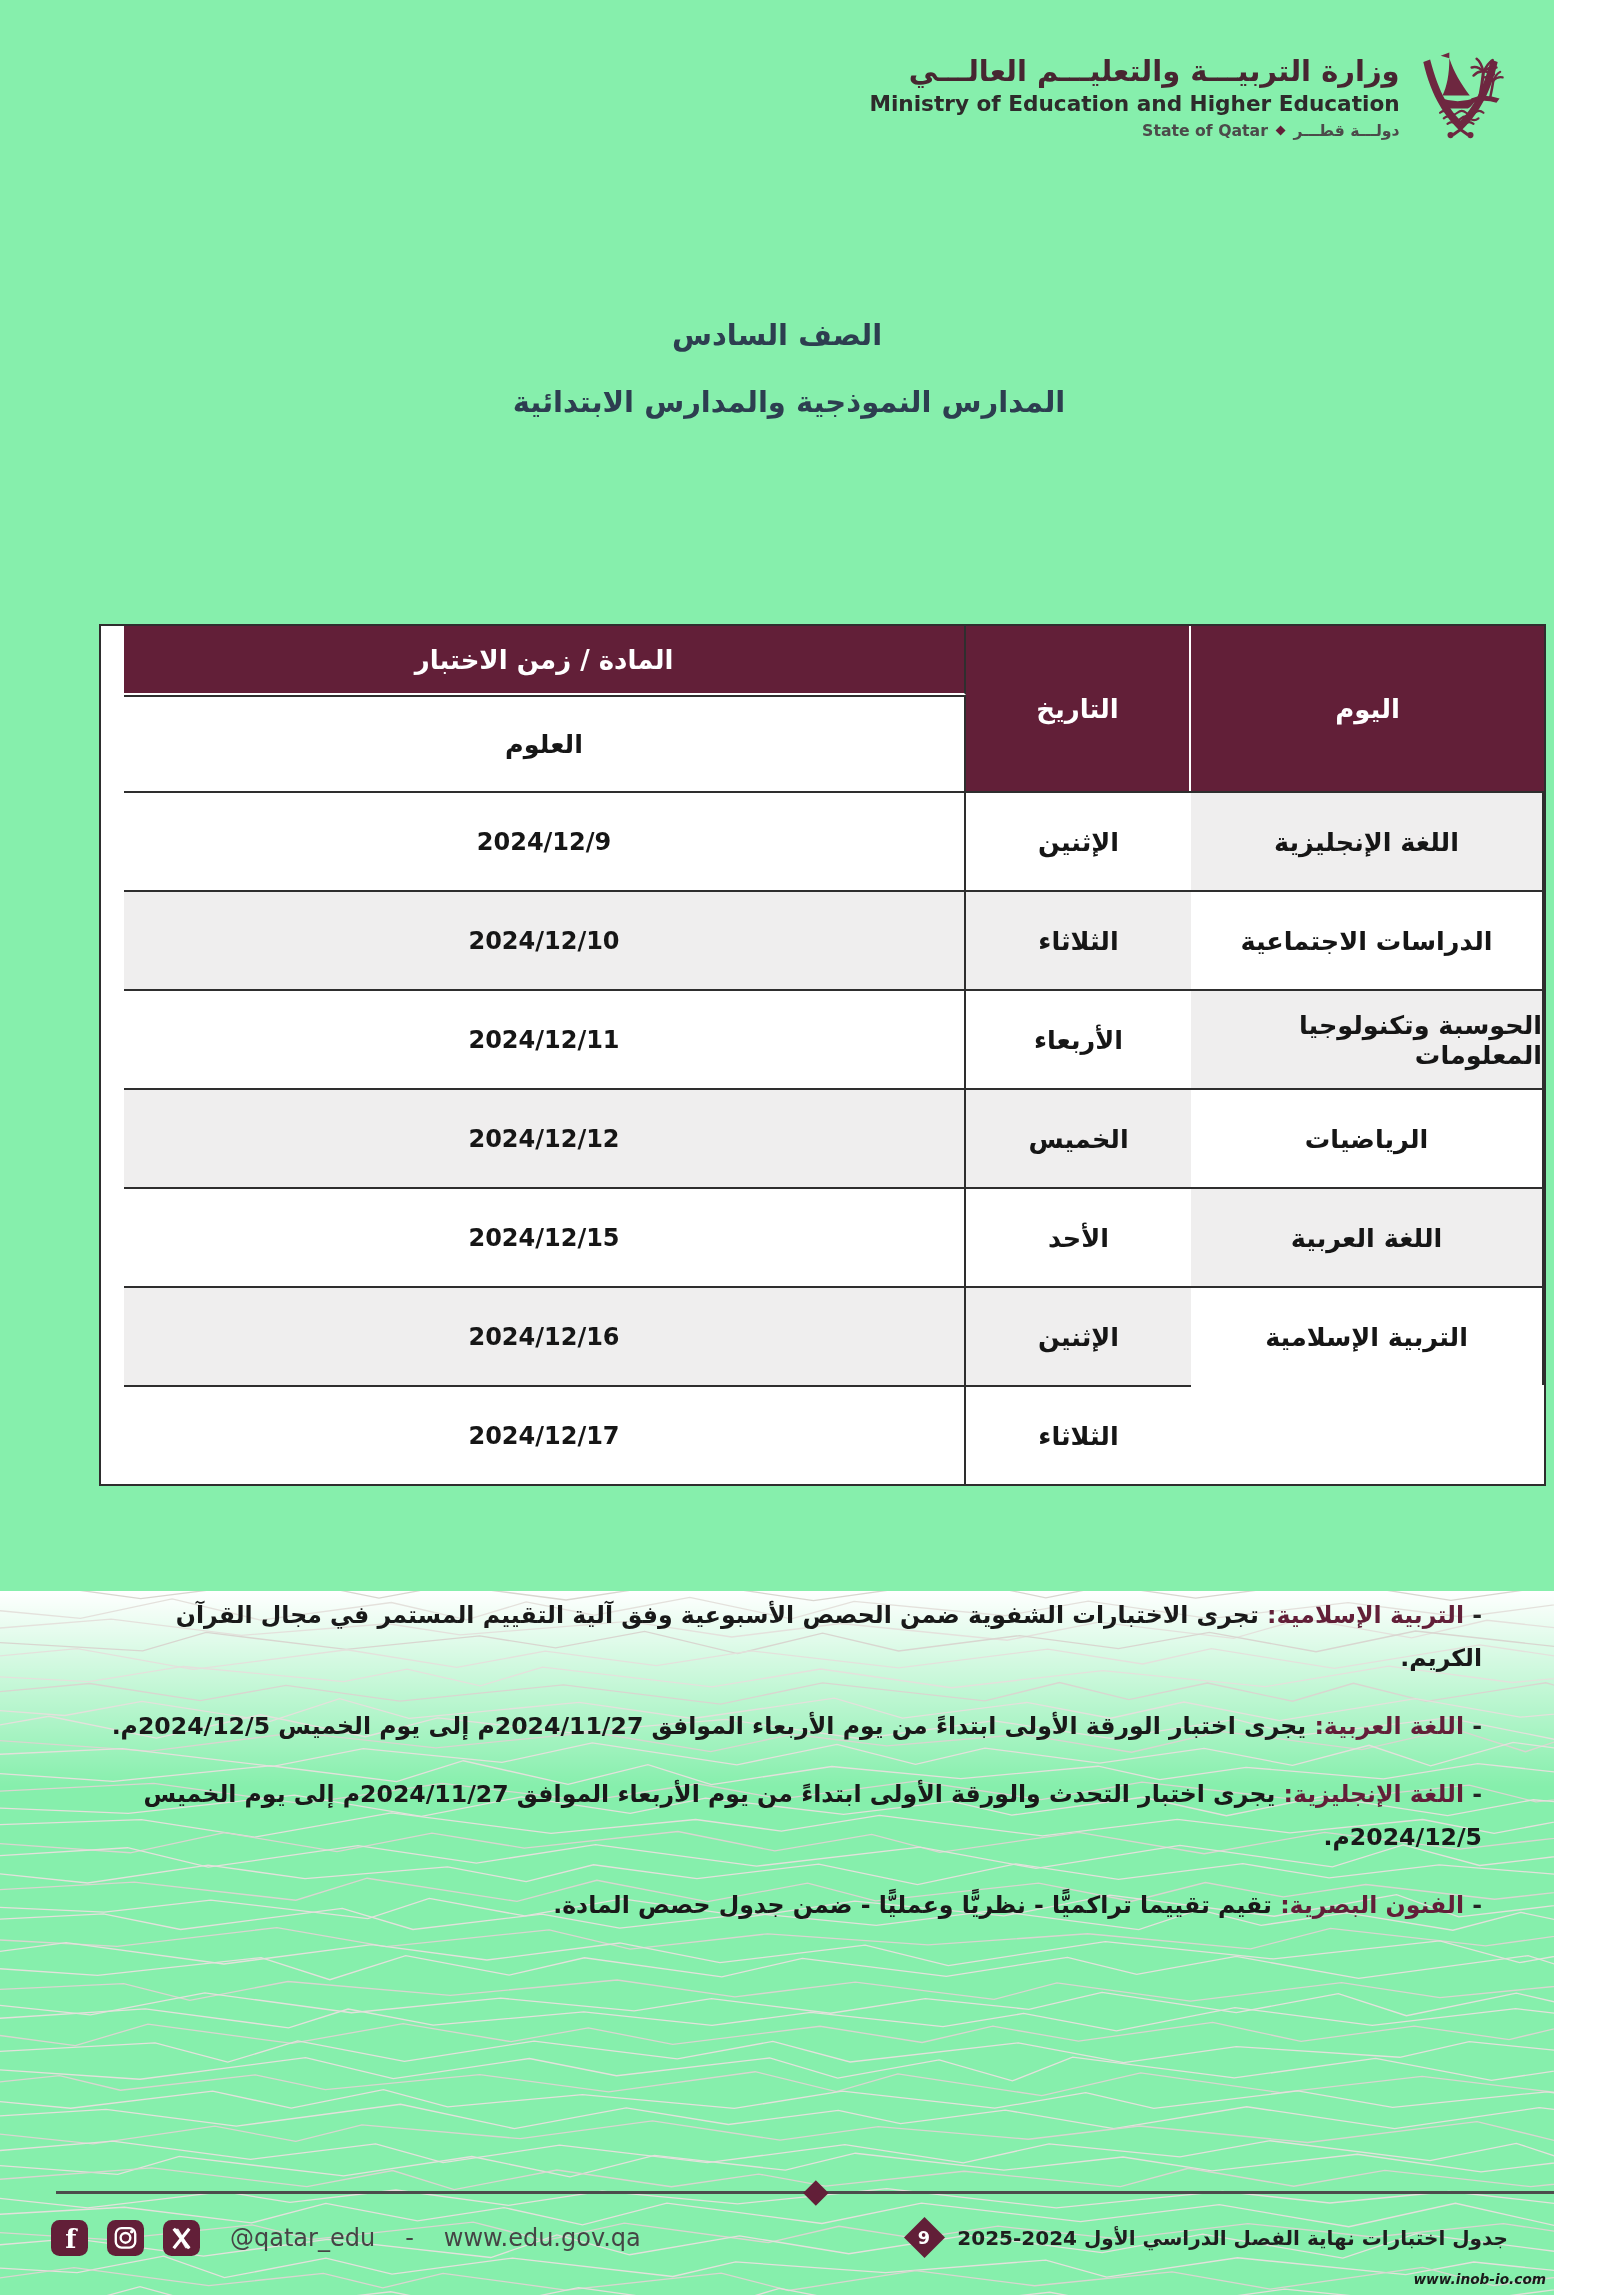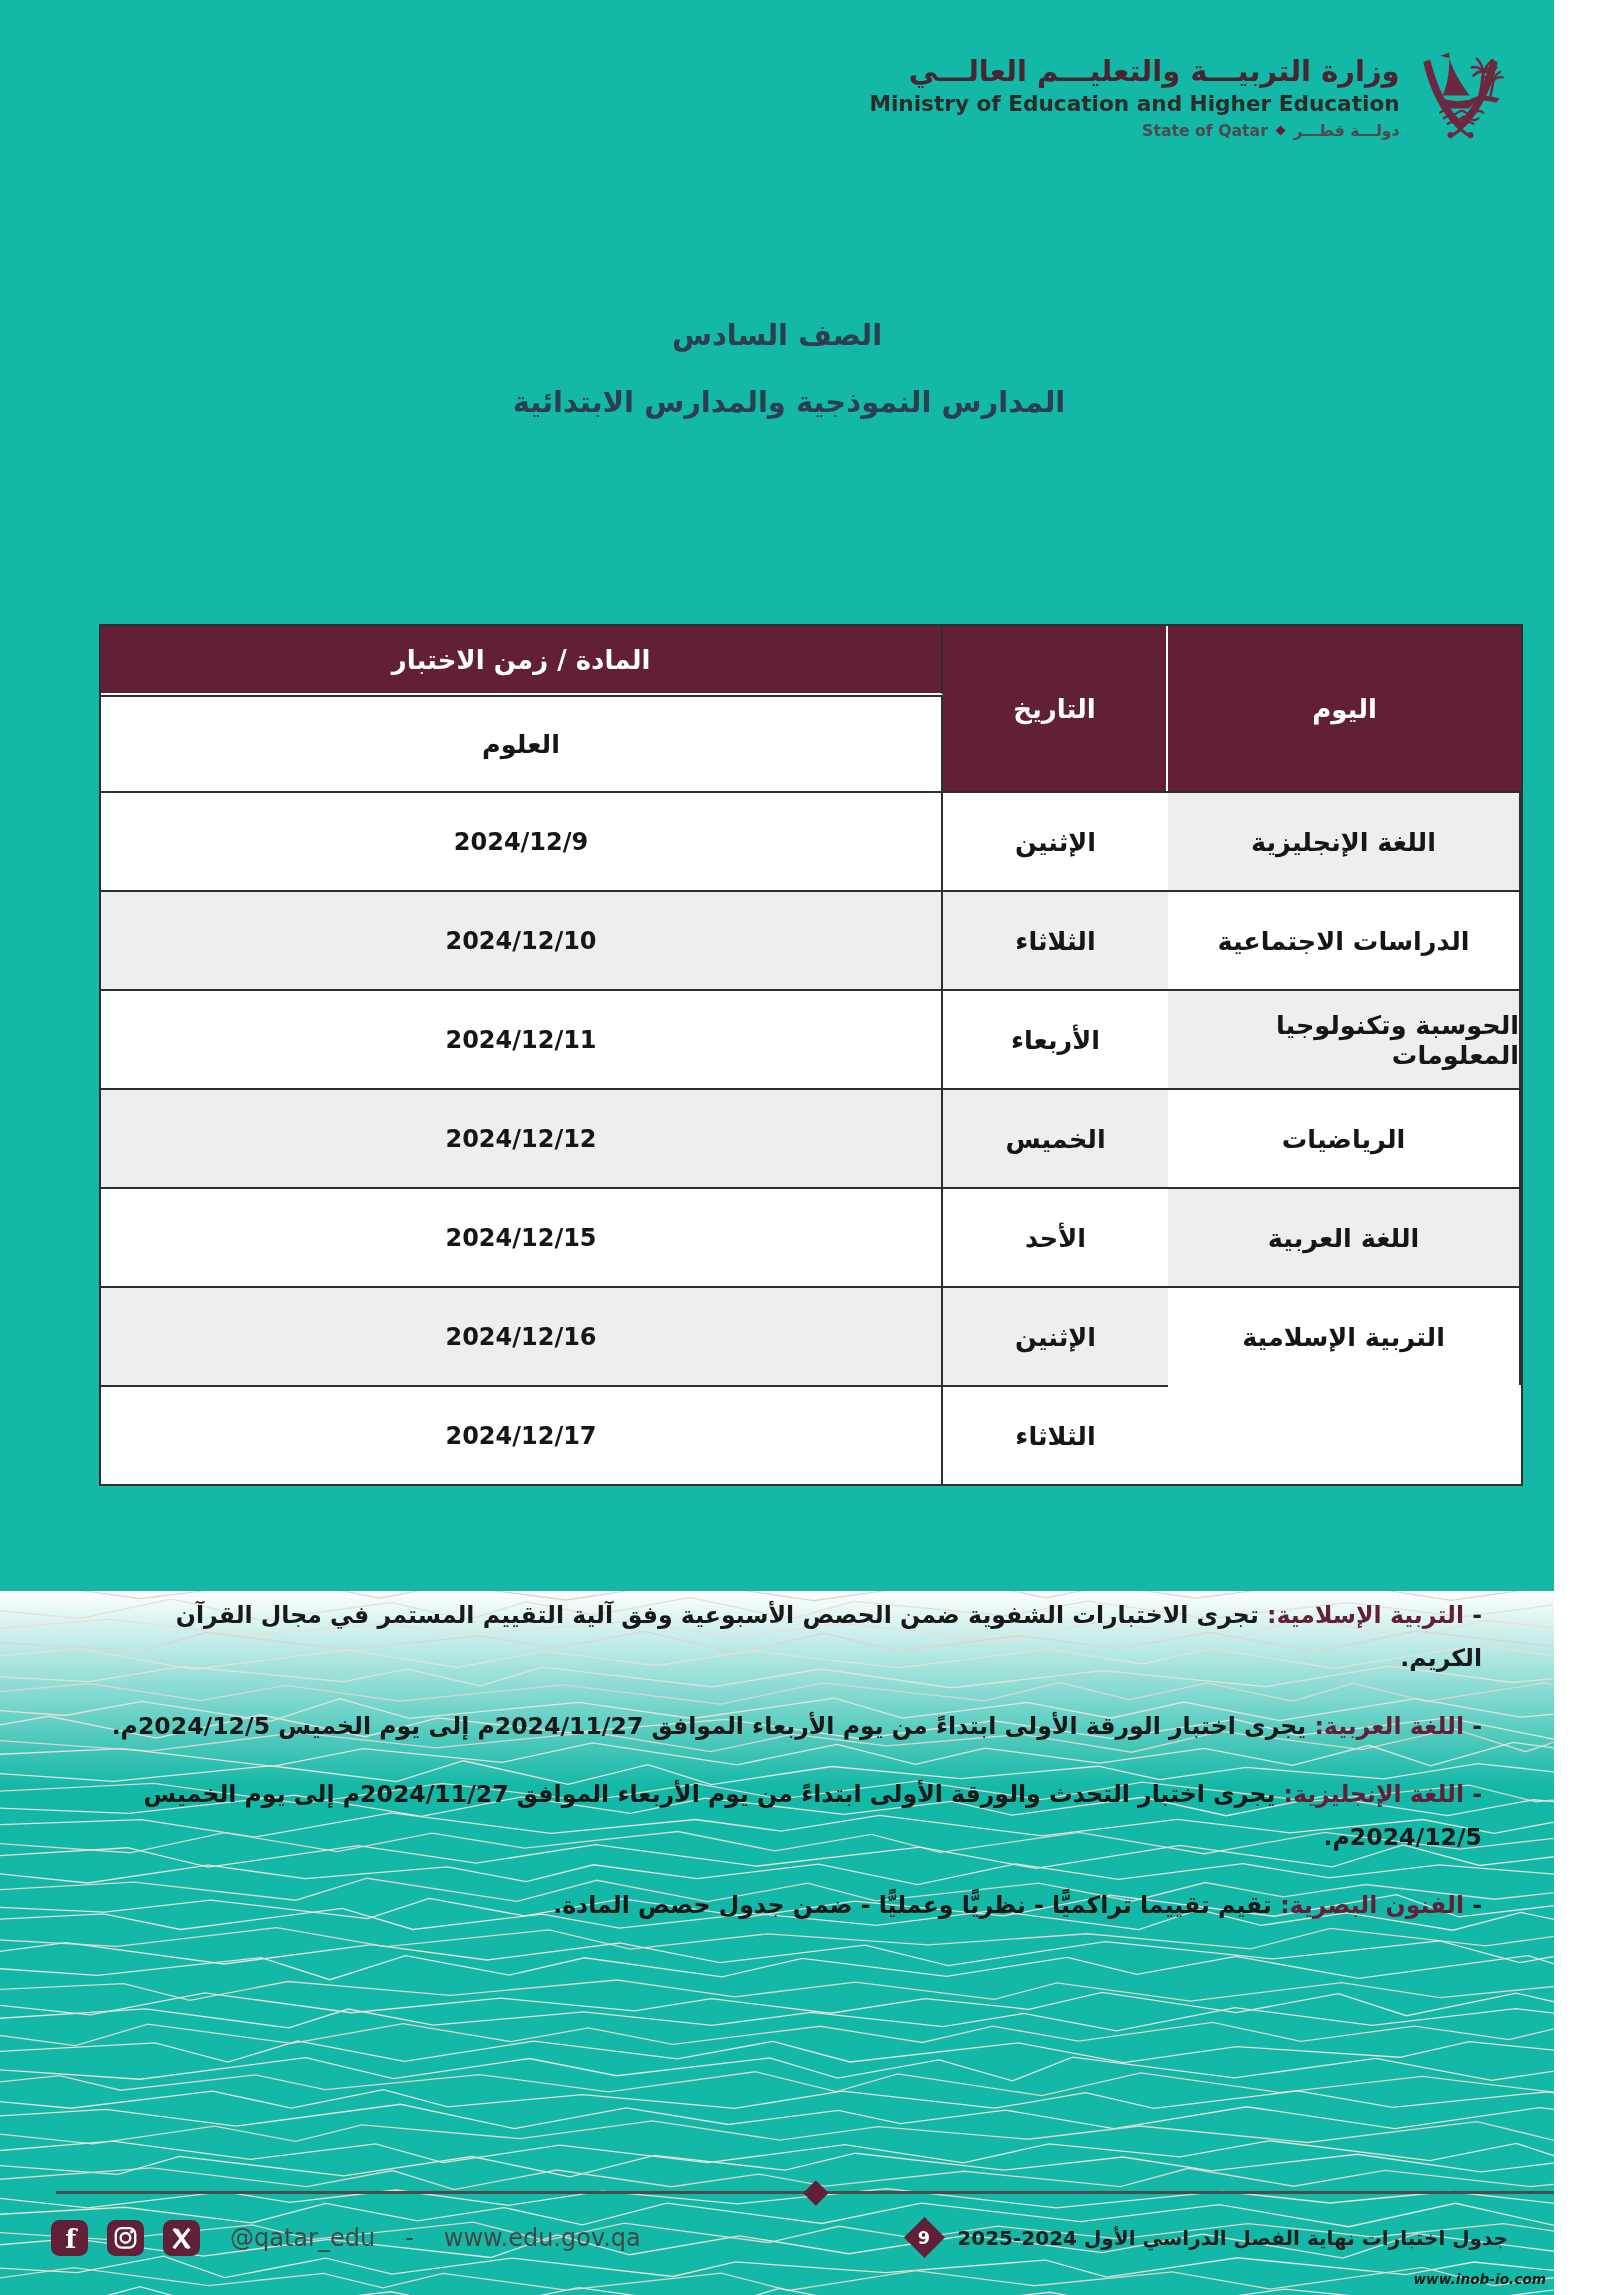--- a/index.html
+++ b/index.html
@@ -1,17 +1,17 @@
 <!DOCTYPE html>
 <html lang="ar" style="--maroon: #621f38; --navy: #2d4254; --row-alt: #efeeee; --title-maroon: #6b2140; --title-navy: #2d3e50;font-size:10.5px"><head>
 <meta charset="utf-8">
 <style>
   html,body { margin:0; padding:0; background:#ffffff; }
   .page {
-    position:relative; width:1554px; height:2295px; background:#14b8a6;
+    position:relative; width:1554px; height:2295px; background:#86efac;
     overflow:hidden; font-family:"DejaVu Sans", sans-serif;
   }
   
   .watermark { position:absolute; left:0; top:1591px; width:1623px; height:705px; z-index:0; }
   .watermark path { fill:none; stroke-width:2; }
   .wm-fade { position:absolute; left:0; top:1591px; width:1623px; height:196px;
     background:linear-gradient(#ffffff, rgba(255,255,255,0)); z-index:0; }
 
   
   .brand { position:absolute; top:38px; right:47px; display:flex; align-items:flex-end; gap:14.4px; z-index:2; }
@@ -27,21 +27,21 @@
   .titles { position:absolute; top:292px; left:0; width:100%; text-align:center; z-index:1; }
   .t1 { font-size:36px; font-weight:bold; color:var(--title-maroon); }
   .t2 { font-size:33px; font-weight:bold; color:var(--title-maroon); margin-top:25px; }
   .t3 { font-size:29px; font-weight:bold; color:var(--title-navy); margin-top:26px; }
   .t4 { font-size:29px; font-weight:bold; color:var(--title-navy); margin-top:33px;padding-left:24px; }
 
   
   .exam-table { position:absolute; left:99px; top:624px; z-index:1; }
   .grid { display:grid; grid-template-columns:842px 225px 353px;
     grid-template-rows:69px 96px repeat(7,99px);
-    border:2.6px solid #2e2e2e; background:#fff; }
+    border:2.6px solid #2e2e2e; background:#fff;padding-left:23px; }
   .cell { display:flex; align-items:center; justify-content:center; direction:rtl; box-sizing:border-box; }
   .hc { color:#fff; font-weight:bold; background:var(--maroon); }
   .h-subject-top { grid-column:1; grid-row:1; font-size:26px; border-bottom:2.6px solid #ffffff; border-right:2px solid #2e2e2e; }
   .h-subject-time { grid-column:1; grid-row:2; font-size:25.5px; background:var(--navy); color:#fff; font-weight:bold; border-right:2px solid #2e2e2e; }
   .h-date { grid-column:2; grid-row:1 / span 2; font-size:26px; border-right:2.6px solid #ffffff; }
   .h-day  { grid-column:3; grid-row:1 / span 2; font-size:26px; }
   .tbody, .trow { display:contents; }
   .td { border-top:2.6px solid #2e2e2e; font-weight:bold; color:#161616; background:#fff; }
   .c-subject { font-size:25.5px; border-right:2px solid #2e2e2e; }
   .c-date { font-size:24px; border-right:2px solid #2e2e2e; }

